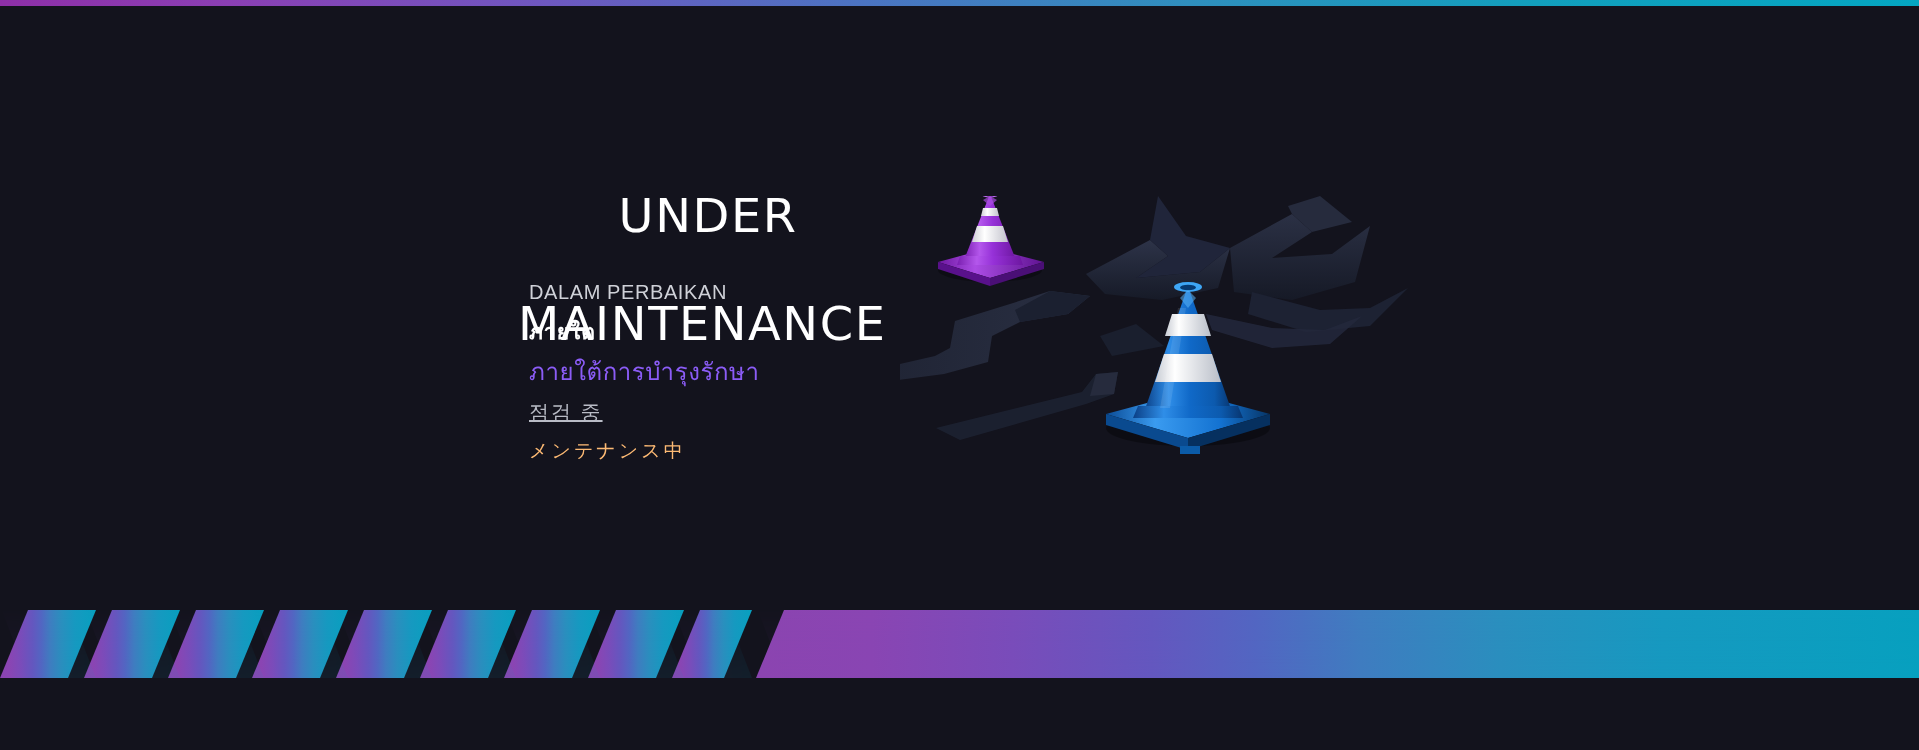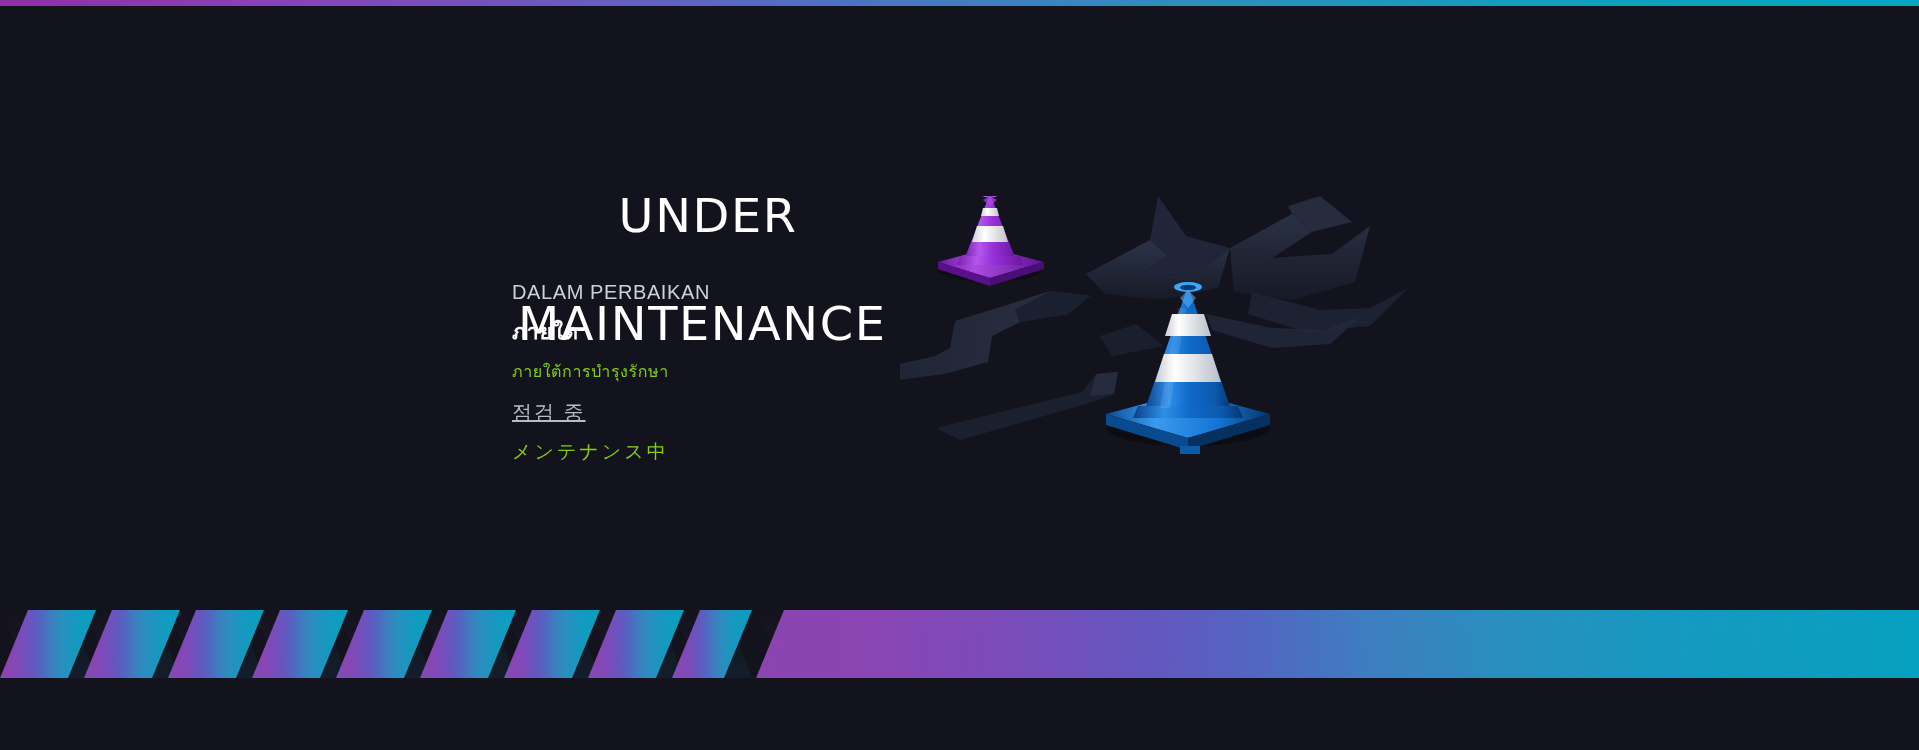--- a/index.html
+++ b/index.html
@@ -58,51 +58,52 @@
     white-space: pre;
     text-transform: uppercase;
     transform: scaleX(1.04);
     transform-origin: left top;
   }
   .headline .l2 { display: block; }
 
   
   .langs {
     position: absolute;
-    left: 512px;
+    left: 529px;
     top: 266px;
   }
   .lang {
     display: block;
     white-space: nowrap;
     font-size: 20px;
     line-height: 40px;
     height: 40px;
     letter-spacing: .6px;
     color: #cfd1d8;
   }
   .lang.cjk-strong {
     color: #ffffff;
     font-weight: 700;
     font-size: 21px;
     letter-spacing: 1px;
   }
   .lang.thai {
-    color: #84cc16;
-    font-size: 16px;
+    color: #8b5cf6;
+    font-size: 24px;
   }
   .lang.dim {
     color: #b9bcc6;
     letter-spacing: 2px;
     text-decoration: underline;
   }
   .lang.dimmer {
-    color: #84cc16;
+    color: #fdba74;
     letter-spacing: 3px;
     font-size: 19px;
+    font-family: Liberation Mono, monospace;
   }
 
   
   .art {
     position: absolute;
     left: 900px;
     top: 190px;
     width: 620px;
     height: 330px;
   }

